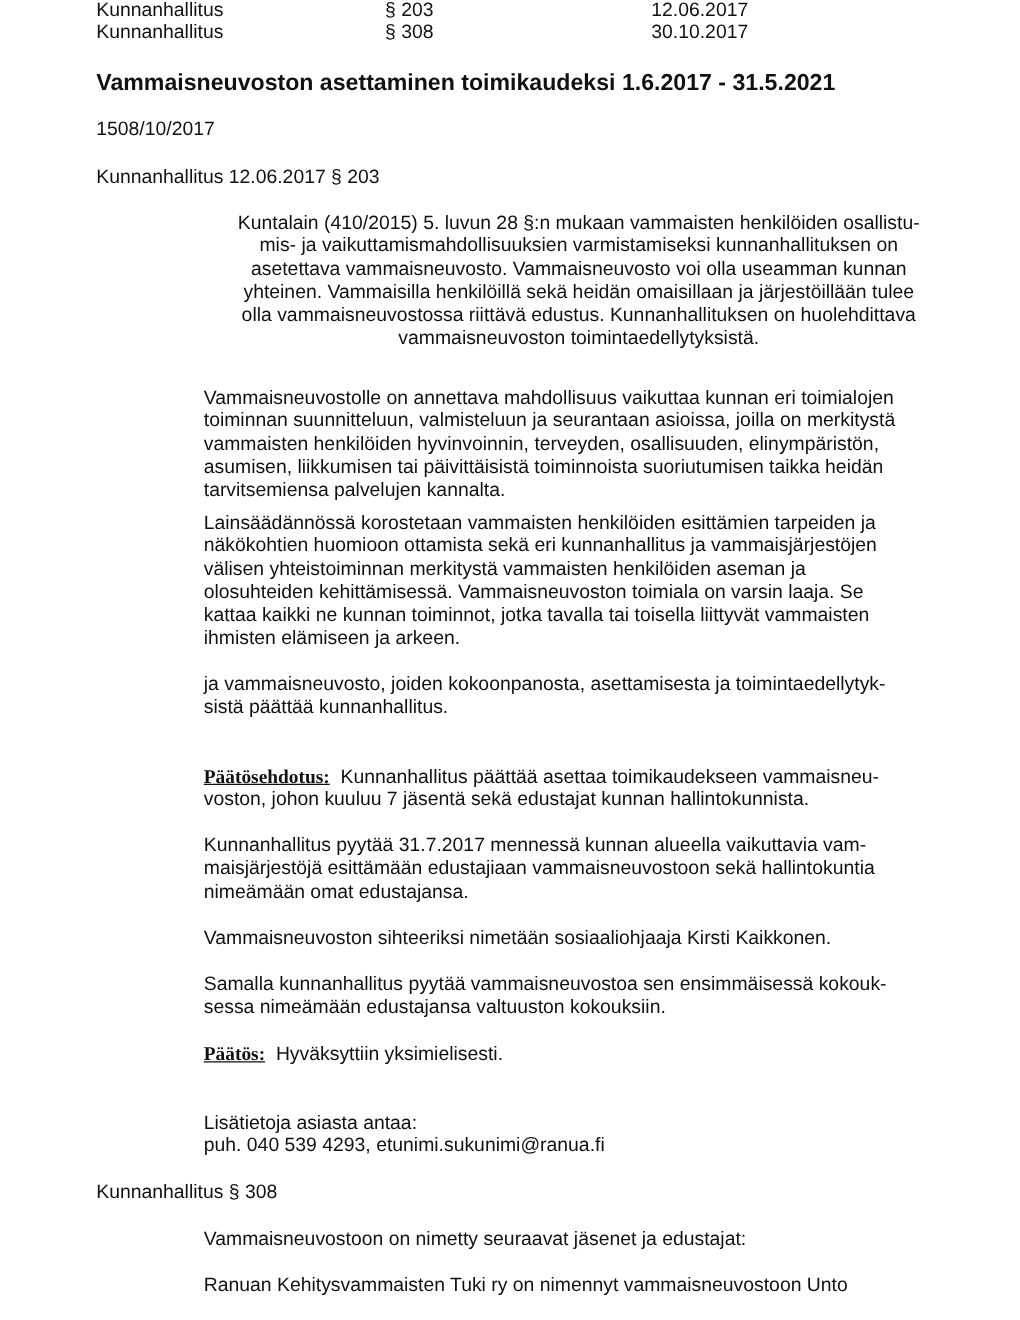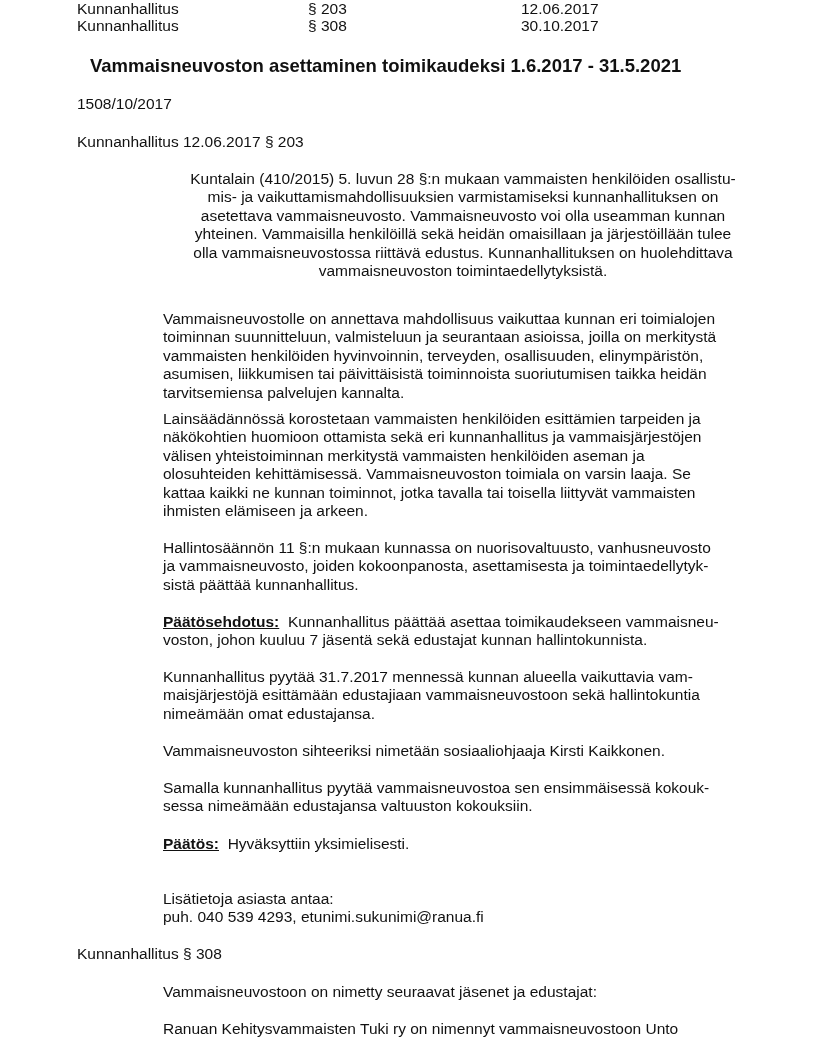--- a/index.html
+++ b/index.html
@@ -2,24 +2,24 @@
 <html><head>
 <meta charset="utf-8">
 <style>
   html, body { margin: 0; padding: 0; background: #ffffff; }
   body { width: 816px; height: 1056px; position: relative; overflow: hidden;
          font-family: "Liberation Sans", sans-serif; color: #111111; font-size: 15.5px; }
   .abs { position: absolute; white-space: nowrap; line-height: 18px; }
   .hdr-row { position: absolute; left: 77px; height: 18px; width: 700px; }
   .hdr-row span { position: absolute; top: 0; line-height: 18px; }
   .c1 { left: 0; } .c2 { left: 231px; } .c3 { left: 444px; }
-  .title { position: absolute; left: 90px; top: 54px; font-weight: bold; font-size: 18.5px; line-height: 24px; white-space: nowrap; }
+  .title { position: absolute; left: 77px; top: 54px; font-weight: bold; font-size: 18.5px; line-height: 24px; white-space: nowrap; }
   .para { position: absolute; left: 163px; width: 600px; }
   .para .line { display: block; line-height: 18.4px; white-space: nowrap; }
-  .lbl { font-weight: bold; text-decoration: underline; }
+  .lbl { font-weight: bold; text-decoration: underline; font-family: Liberation Serif, serif; }
 </style>
 </head>
 <body>
 
 <div class="hdr-row" style="top:0px;">
   <span class="c1">Kunnanhallitus</span>
   <span class="c2">§ 203</span>
   <span class="c3">12.06.2017</span>
 </div>
 <div class="hdr-row" style="top:17px;">
@@ -54,21 +54,20 @@
 <div class="para" style="top:410px;">
   <span class="line">Lainsäädännössä korostetaan vammaisten henkilöiden esittämien tarpeiden ja</span>
   <span class="line">näkökohtien huomioon ottamista sekä eri kunnanhallitus ja vammaisjärjestöjen</span>
   <span class="line">välisen yhteistoiminnan merkitystä vammaisten henkilöiden aseman ja</span>
   <span class="line">olosuhteiden kehittämisessä. Vammaisneuvoston toimiala on varsin laaja. Se</span>
   <span class="line">kattaa kaikki ne kunnan toiminnot, jotka tavalla tai toisella liittyvät vammaisten</span>
   <span class="line">ihmisten elämiseen ja arkeen.</span>
 </div>
 
 <div class="para" style="top:539px;">
-  <span class="line">Hallintosäännön 11 §:n mukaan kunnassa on nuorisovaltuusto, vanhusneuvosto</span>
   <span class="line">ja vammaisneuvosto, joiden kokoonpanosta, asettamisesta ja toimintaedellytyk-</span>
   <span class="line">sistä päättää kunnanhallitus.</span>
 </div>
 
 <div class="para" style="top:613px;">
   <span class="line"><span class="lbl">Päätösehdotus:</span>&nbsp; <span>Kunnanhallitus päättää asettaa toimikaudekseen vammaisneu-</span></span>
   <span class="line">voston, johon kuuluu 7 jäsentä sekä edustajat kunnan hallintokunnista.</span>
 </div>
 
 <div class="para" style="top:668px;">

